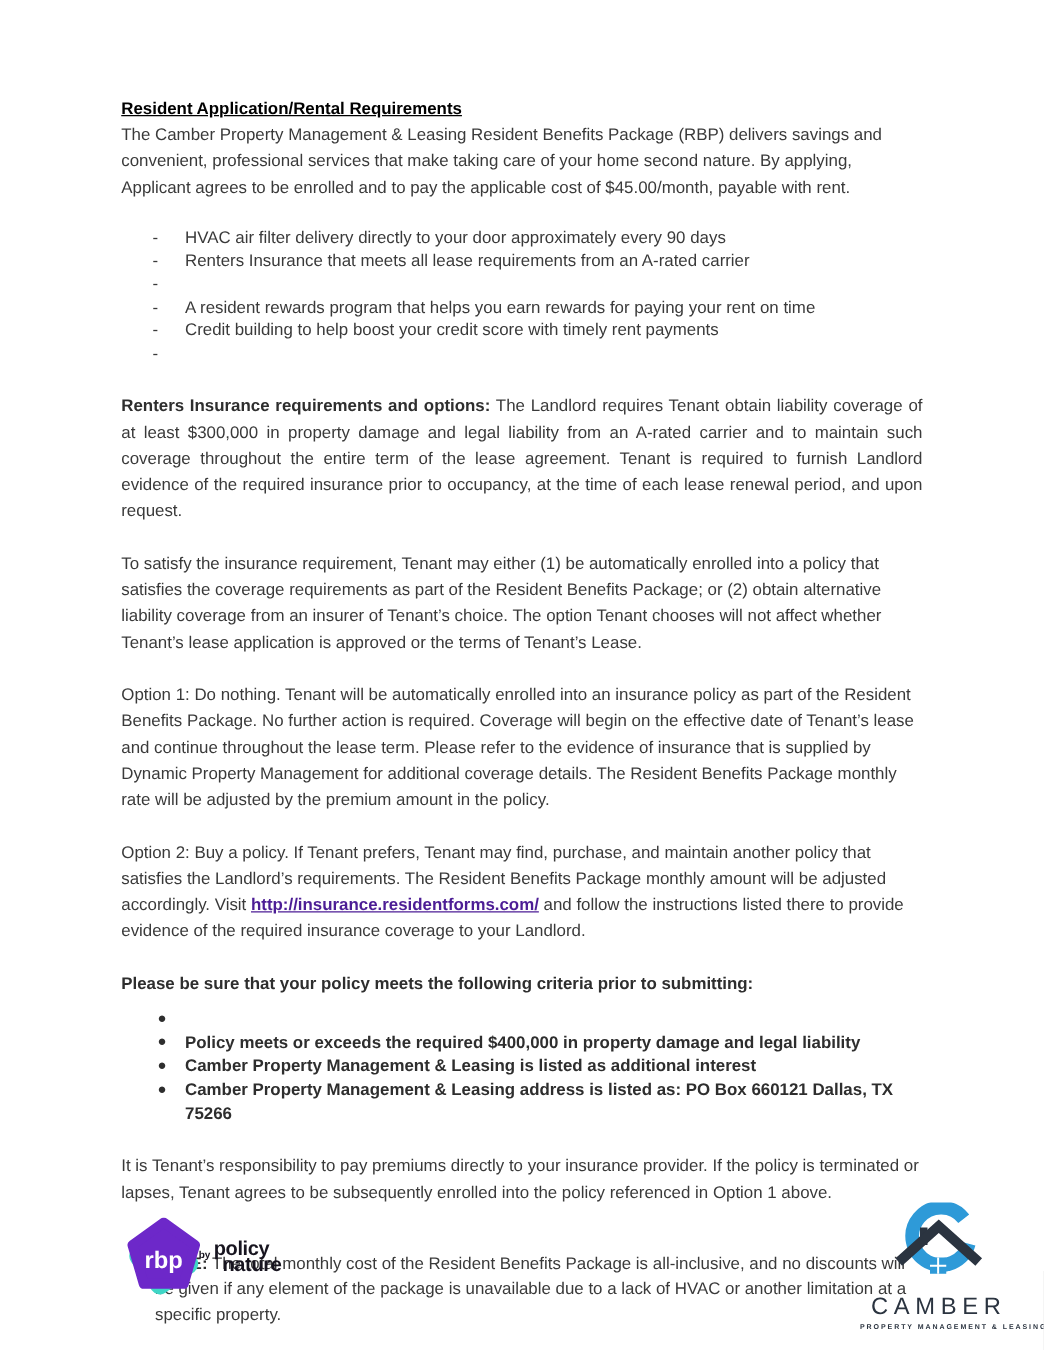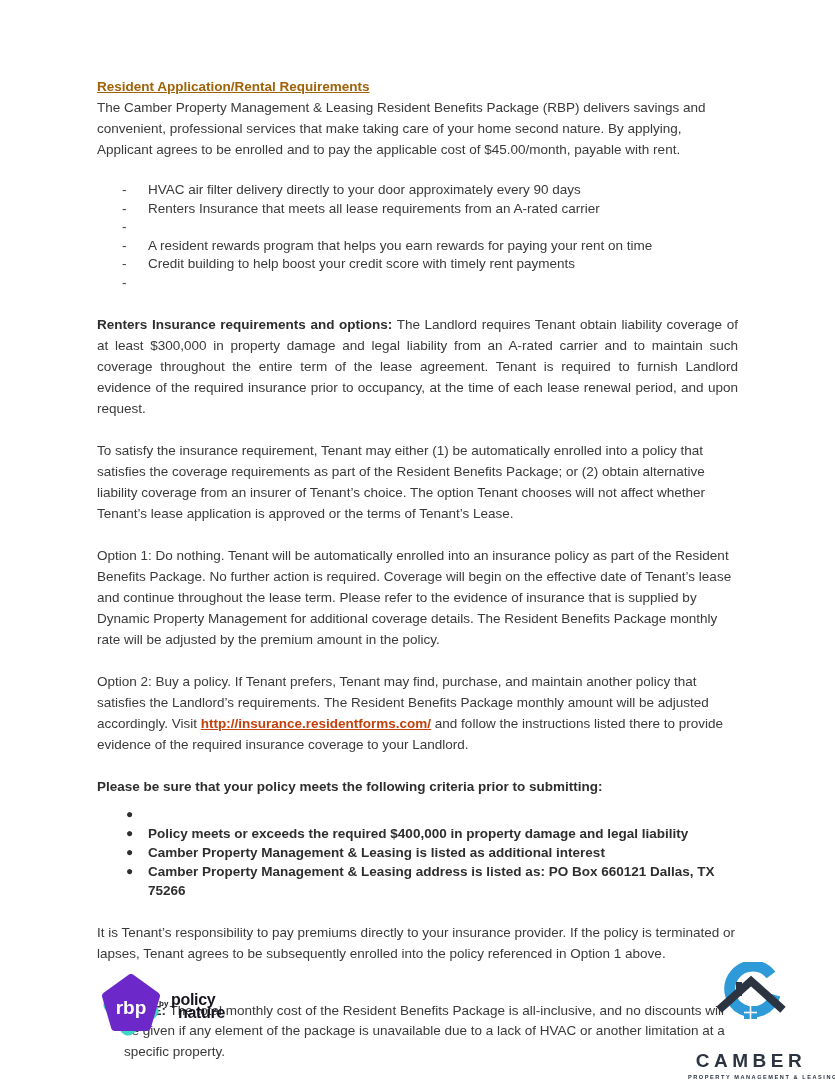--- a/index.html
+++ b/index.html
@@ -18,35 +18,35 @@
     position: absolute;
     left: 97px;
     top: 76px;
     width: 641px;
     font-size: 13.5px;
     line-height: 21px;
   }
   .doc-title {
     font-weight: bold;
     text-decoration: underline;
-    color: #a16207;
+    color: #000000;
     margin-bottom: 0;
   }
   p.para { margin-bottom: 21px; }
   p.para-tight { margin-bottom: 7px; }
   .bold { font-weight: bold; color: #2e2e2e; }
   .justified { text-align: justify; }
   .dash-list { margin: 0 0 21px 25px; }
   .dash-list .li-row { display: flex; line-height: 18.6px; }
   .dash-list .marker { width: 26px; flex: 0 0 26px; }
   .bullet-list { margin: 8px 0 21px 29px; }
   .bullet-list .li-row { display: flex; line-height: 19.2px; font-weight: bold; color: #2e2e2e; }
   .bullet-list .marker { width: 22px; flex: 0 0 22px; font-size: 12px; }
   .link {
-    color: #c2410c;
+    color: #4c1d95;
     font-weight: bold;
     text-decoration: underline;
     cursor: pointer;
   }
   .note-block {
     margin: 37px 10px 0 27px;
     line-height: 20.5px;
   }
   
   .footer-rbp {
@@ -76,23 +76,23 @@
   }
   .sn-line2 { padding-left: 7px; }
   .footer-camber {
     position: absolute;
     left: 688px;
     top: 962px;
     width: 126px;
     text-align: center;
   }
   .camber-name {
-    margin-top: 18px;
+    margin-top: 2px;
     font-size: 19px;
-    font-weight: bold;
+    font-weight: normal;
     letter-spacing: 4.5px;
     color: #2b3440;
     white-space: nowrap;
   }
   .camber-tagline {
     margin-top: 2px;
     font-size: 5.6px;
     font-weight: bold;
     letter-spacing: 1.55px;
     color: #2b3440;

